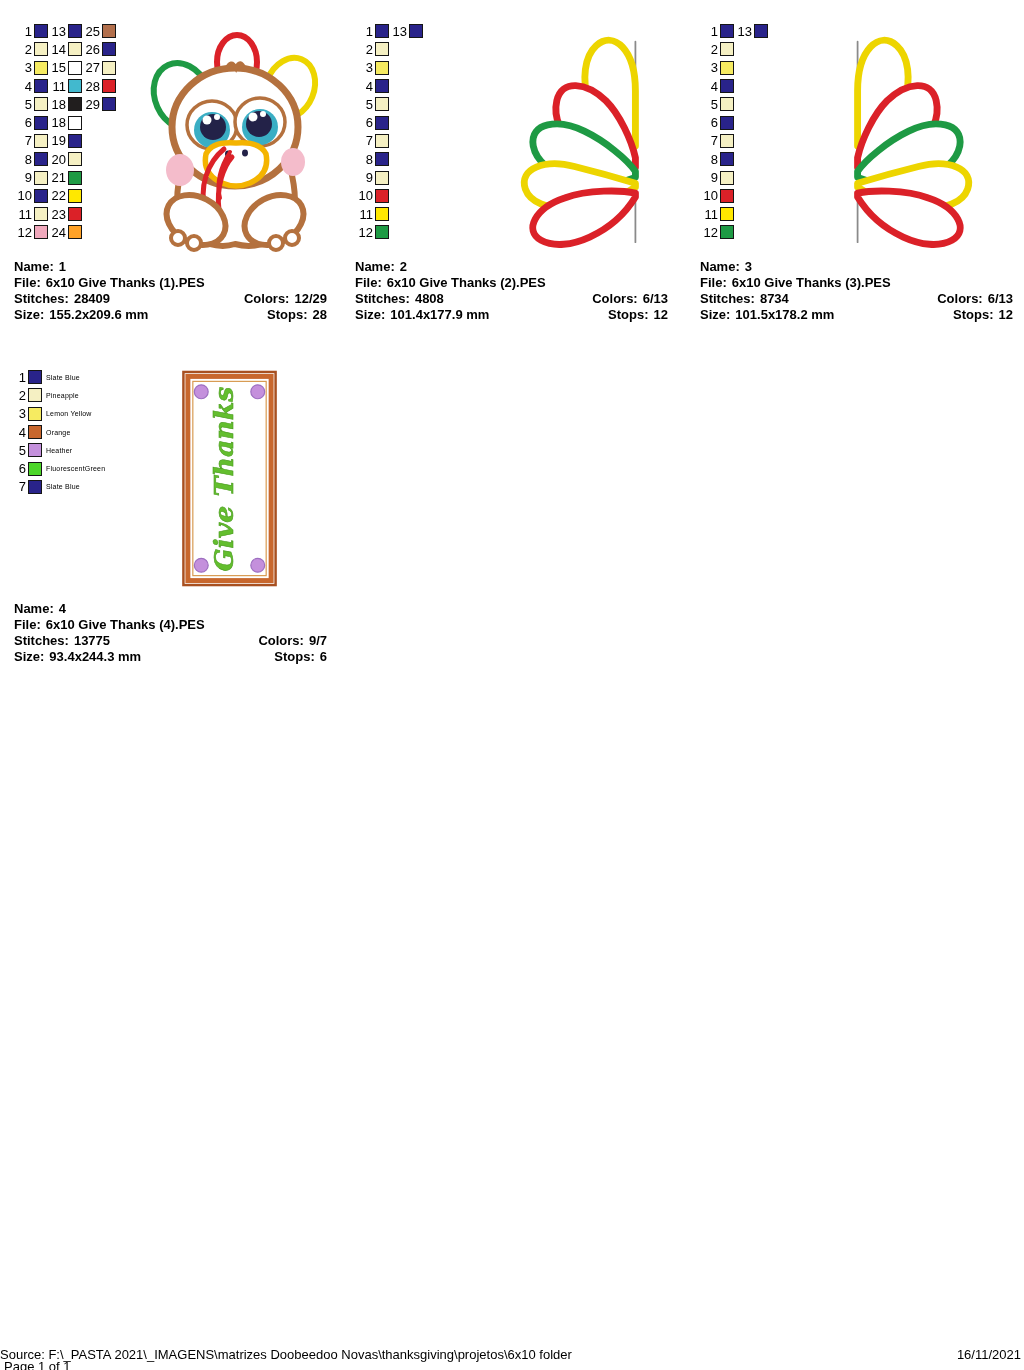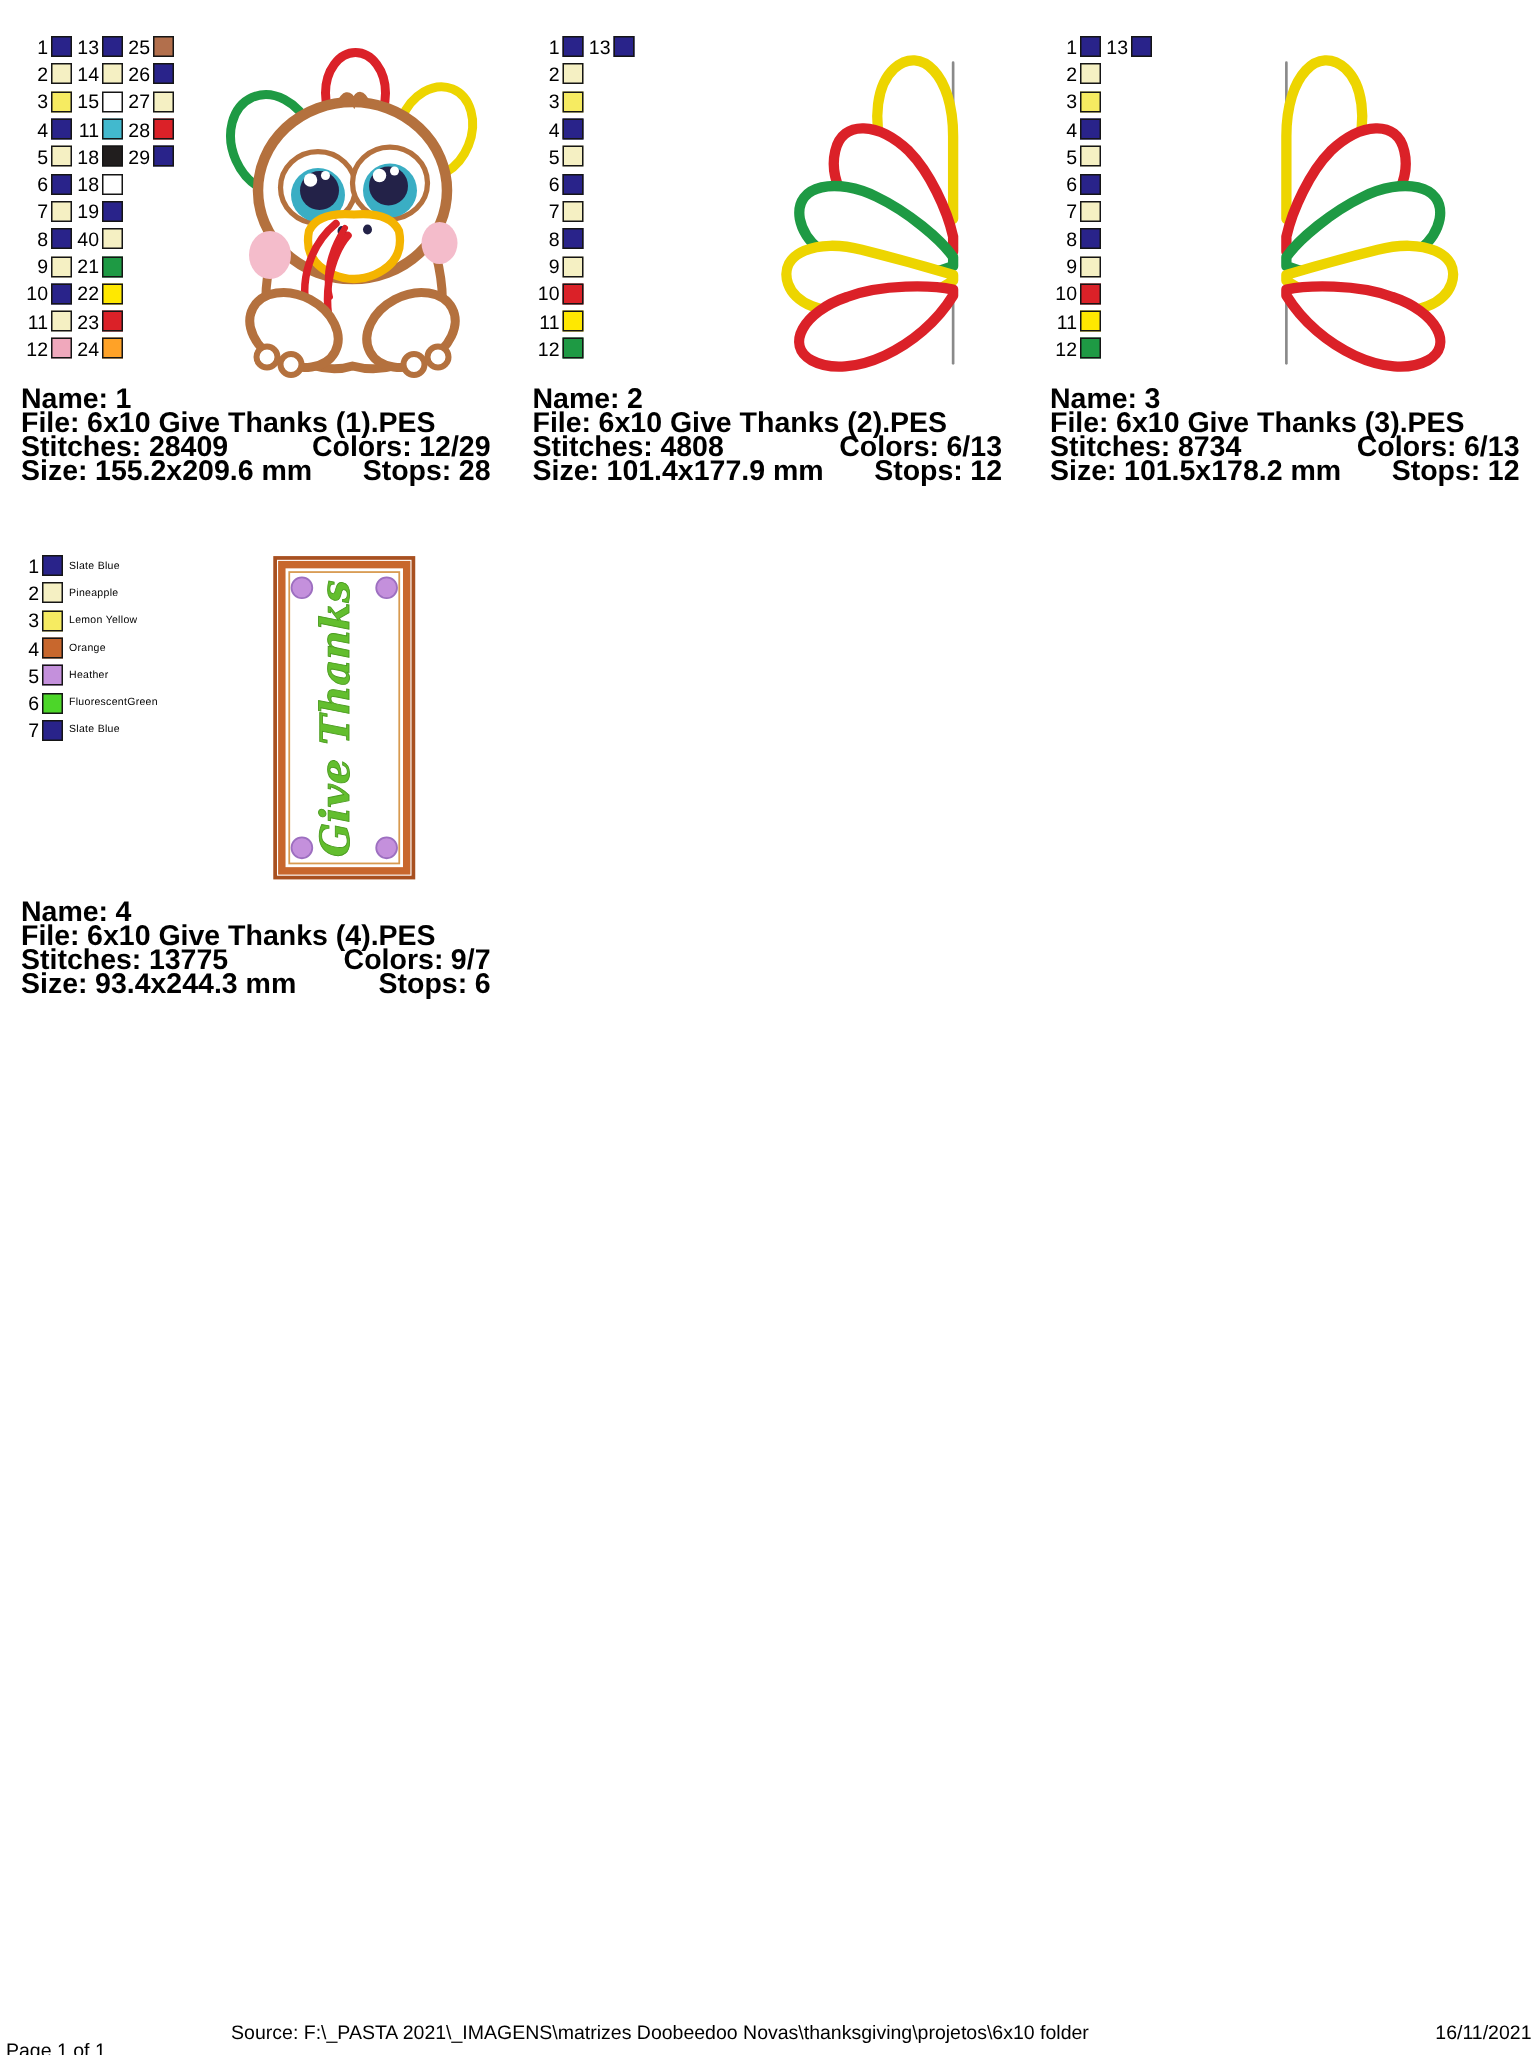--- a/index.html
+++ b/index.html
@@ -21,30 +21,30 @@
   .plabel{font-size:7px;margin-left:4px;white-space:nowrap;letter-spacing:.2px;}
 
   .thumb{position:absolute;}
   .t1{left:126px;top:0;width:190px;height:235px;}
   .t2{left:133px;top:6px;width:172px;height:226px;}
   .t3{left:133px;top:6px;width:172px;height:226px;}
   .t4{left:164px;top:4px;width:104px;height:222px;}
   .thumb svg{display:block;width:100%;height:100%;}
 
   .info{position:absolute;left:0;top:237px;width:313px;
-        font-weight:700;font-size:19px;line-height:16px;}
+        font-weight:700;font-size:13px;line-height:16px;}
   .irow{display:flex;justify-content:space-between;white-space:nowrap;}
   .pair .val{margin-left:5px;}
   .lab{white-space:pre;}
   .val{white-space:pre;}
 
   .footer{position:absolute;left:0;top:1346px;width:1024px;height:20px;
           font-size:13px;line-height:18px;}
   .foot-left{position:absolute;left:4px;top:12px;}
-  .foot-center{position:absolute;left:0;top:0;width:880px;text-align:center;}
+  .foot-center{position:absolute;left:0;top:0;width:880px;text-align:left;}
   .foot-right{position:absolute;right:3px;top:0;}
 </style>
 </head>
 <body>
 
 <div class="page">
 
   <section class="design d1">
     <div class="palette">
         <div class="pcell">
@@ -117,21 +117,21 @@
         </div>
         <div class="pcell">
           <span class="pnum">18</span>
           <span class="pswatch" style="background: rgb(255, 255, 255);"></span>
         </div>
         <div class="pcell">
           <span class="pnum">19</span>
           <span class="pswatch" style="background: rgb(41, 35, 138);"></span>
         </div>
         <div class="pcell">
-          <span class="pnum">40</span>
+          <span class="pnum">20</span>
           <span class="pswatch" style="background: rgb(245, 240, 195);"></span>
         </div>
         <div class="pcell">
           <span class="pnum">21</span>
           <span class="pswatch" style="background: rgb(30, 154, 68);"></span>
         </div>
         <div class="pcell">
           <span class="pnum">22</span>
           <span class="pswatch" style="background: rgb(255, 232, 0);"></span>
         </div>

